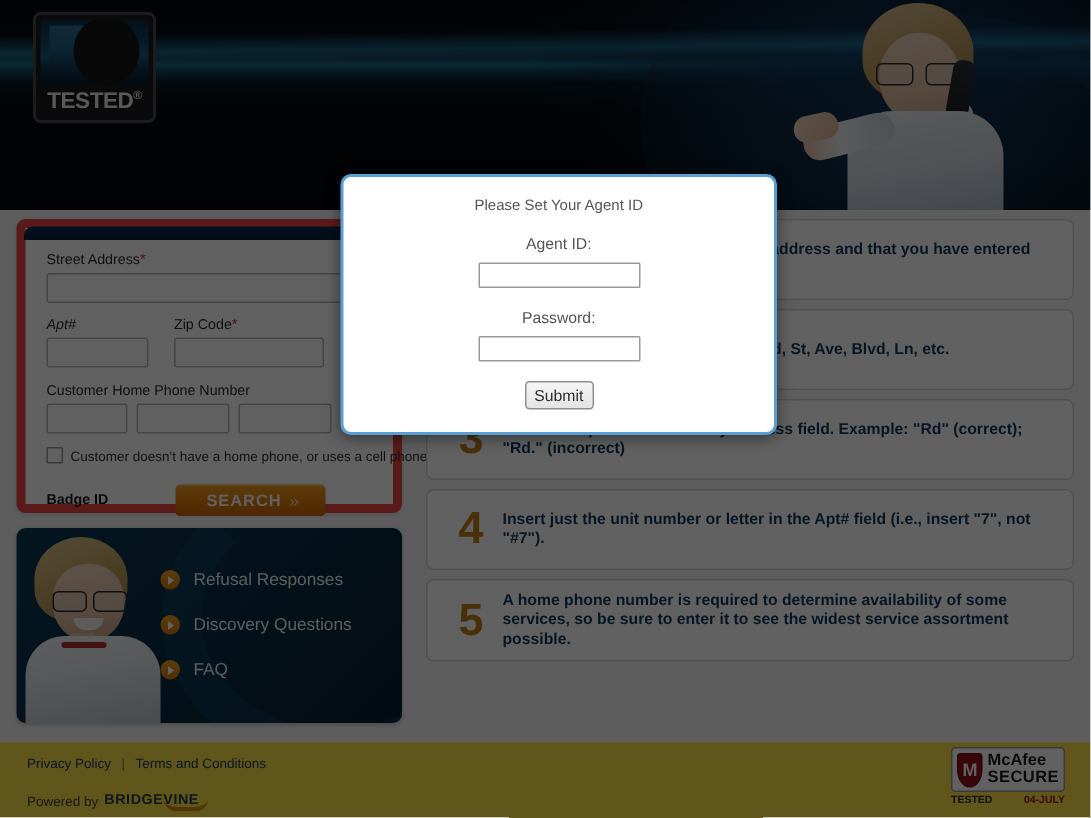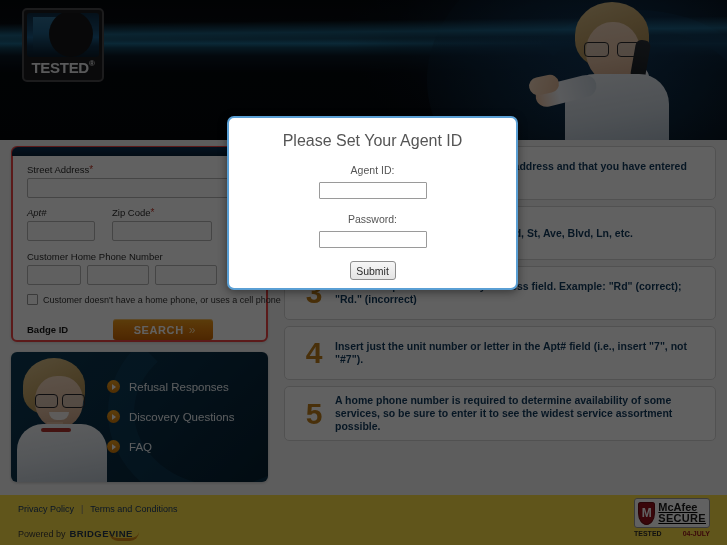--- a/index.html
+++ b/index.html
@@ -149,21 +149,21 @@
   .content {
     position: absolute; left: 0; top: 140px;
     width: 727px; height: 355px;
     background: #f4f4f4;
   }
 
   .form-panel {
     position: absolute; left: 11px; top: 6px;
     width: 257px; height: 196px;
     background: #ffffff;
-    border: 2px solid #ef4444;
+    border: 6px solid #ef4444;
     border-radius: 6px;
     box-shadow: 0 1px 3px rgba(0,0,0,0.12);
   }
   .form-panel-bar {
     position: absolute; left: -1px; top: -1px;
     width: 259px; height: 9px;
     border-radius: 6px 6px 0 0;
     background: linear-gradient(180deg,#0b2f52 0%,#072036 100%);
   }
   .form-inner { padding: 16px 14px 10px 14px; }
@@ -345,21 +345,21 @@
     padding: 2px 3px;
   }
   .mc-shield {
     width: 20px; height: 23px;
     background: #97121c;
     border-radius: 3px 3px 10px 10px / 3px 3px 14px 14px;
     color: #fff; font-size: 12px; font-weight: bold;
     display: flex; align-items: center; justify-content: center;
     border: 1.5px solid #6d0d14;
   }
-  .mc-txt { line-height: 11px; text-decoration: underline; }
+  .mc-txt { line-height: 11px; }
   .mc-t1 { font-size: 11px; font-weight: bold; color: #1b1b1b; }
   .mc-t2 { font-size: 11px; font-weight: bold; color: #1b1b1b; letter-spacing: 0.3px; }
   .mc-sub {
     display: flex; justify-content: space-between;
     width: 76px; margin-top: 2px; font-size: 7px; font-weight: bold;
   }
   .mc-tested { color: #2a2a2a; }
   .mc-date { color: #97121c; }
 
   
@@ -373,21 +373,21 @@
     position: absolute; left: 227px; top: 116px;
     width: 291px; height: 174px;
     background: #ffffff;
     border: 2px solid #5a9fd4;
     border-radius: 7px;
     z-index: 60;
     box-shadow: 0 2px 10px rgba(0,0,0,0.45);
   }
   .modal-title {
     text-align: center;
-    font-size: 16px;
+    font-size: 10px;
     color: #555555;
     margin-top: 14px;
   }
   .modal-field { text-align: center; margin-top: 14px; }
   .modal-label { font-size: 10.5px; color: #555555; display: block; margin-bottom: 4px; }
   .modal-input {
     width: 108px; height: 17px;
     border: 1px solid #9a9a9a;
     background: #fff;
     border-radius: 1px;

